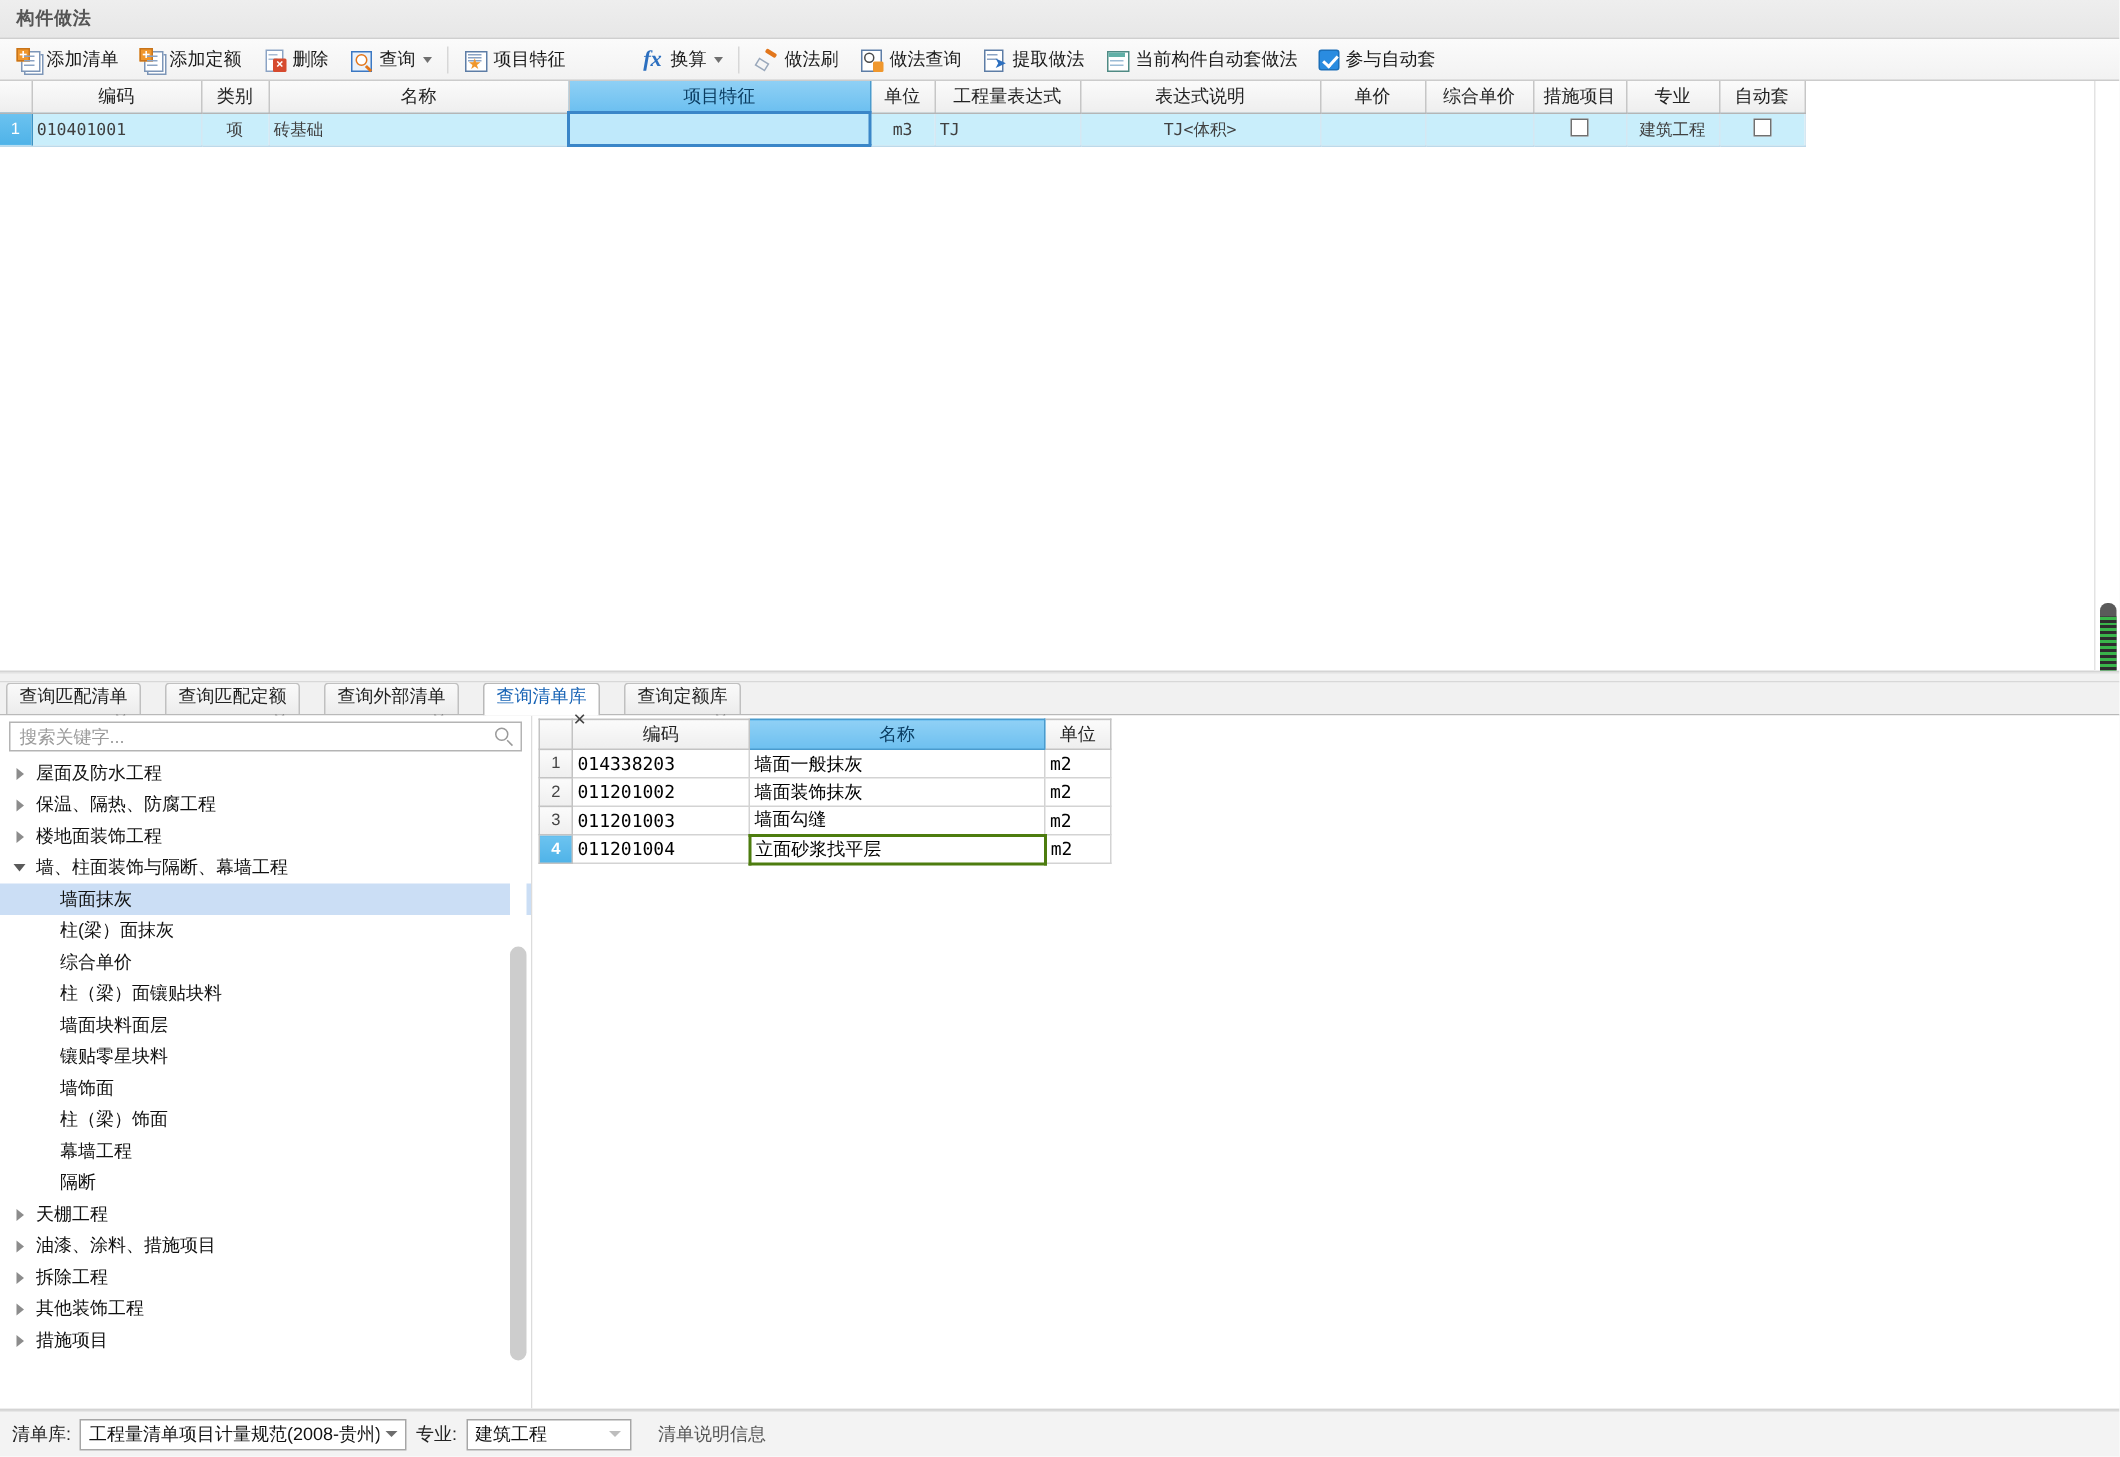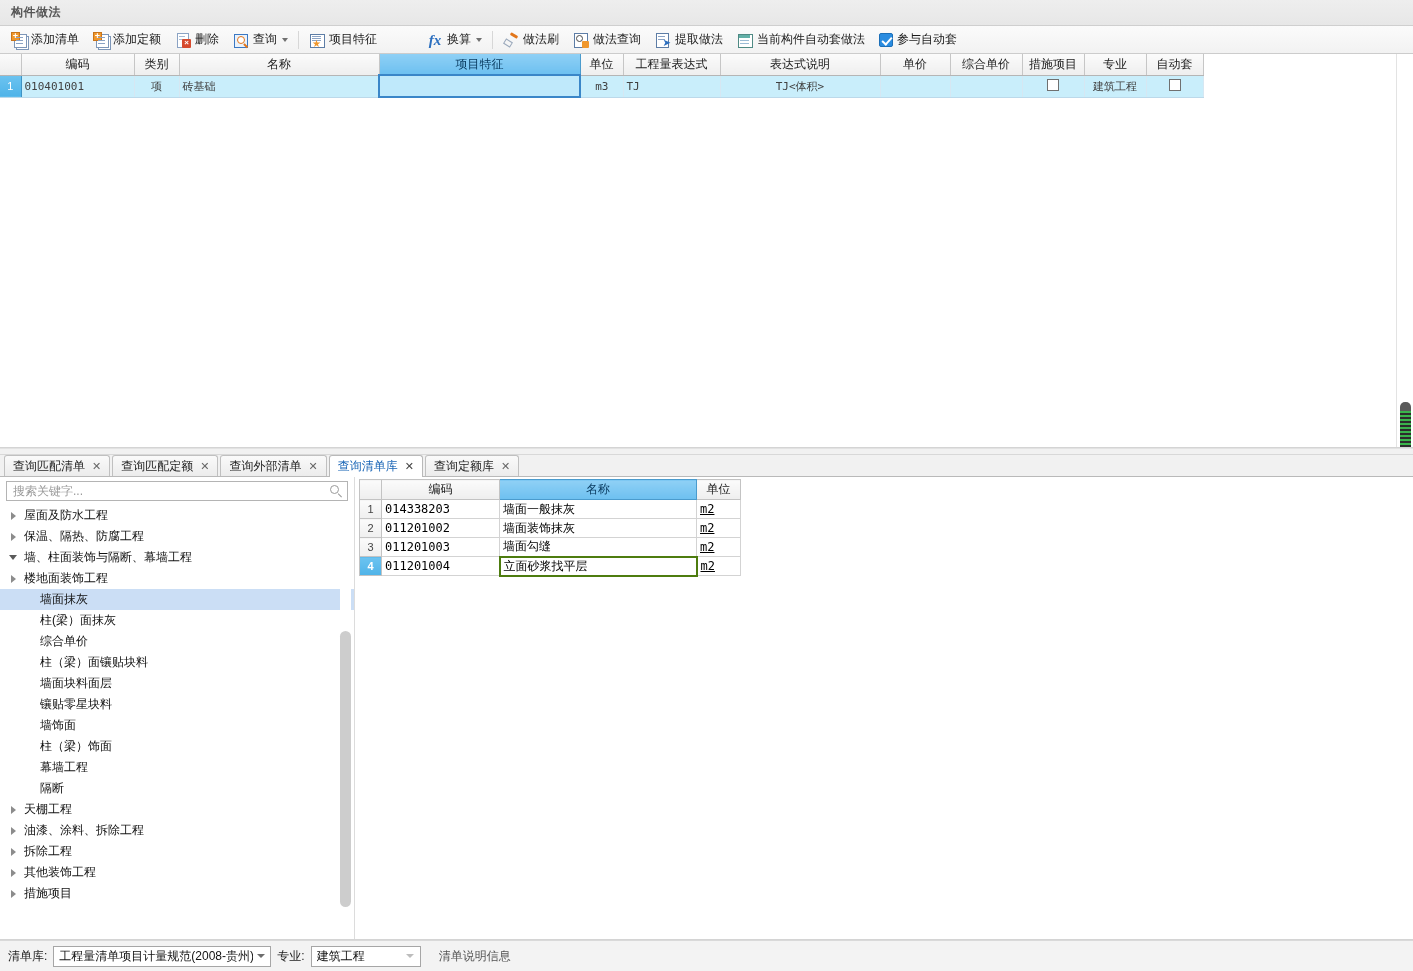--- a/index.html
+++ b/index.html
@@ -148,24 +148,24 @@
   .vscroll-right .thumb .stripes{position:absolute;left:0;right:0;top:9px;bottom:3px;
      background:repeating-linear-gradient(to bottom,#39b54a 0 2px,#2d2d2d 2px 4px);border-radius:0 0 5px 5px;}
 
   
   .splitter{height:7px;min-height:7px;background:#f1f1f1;border-top:1px solid #e2e2e2;
      border-bottom:1px solid #d8d8d8;}
 
   
   .tabstrip{height:22px;min-height:22px;background:#f1f1f1;display:flex;align-items:flex-end;
      padding-left:4px;border-bottom:1px solid #b9b9b9;}
-  .tab{height:21px;display:flex;align-items:center;padding:0 8px;margin-right:2px;
+  .tab{height:21px;display:flex;align-items:flex-end;padding:0 8px;margin-right:16px;
      background:linear-gradient(to bottom,#fafafa,#ececec);
      border:1px solid #c0c0c0;border-bottom:none;border-radius:3px 3px 0 0;
-     font-size:12px;color:#222;cursor:default;}
+     font-size:12px;color:#222;cursor:default;flex-direction:column;}
   .tab.active{background:#ffffff;color:#1763b5;border-color:#b9b9b9;height:22px;
      position:relative;z-index:2;margin-bottom:-1px;}
   .tab .x{margin-left:7px;color:#666;font-size:11px;font-family:"DejaVu Sans",sans-serif;}
   .tab.active .x{color:#444;}
 
   
   .lower{flex:1 1 auto;display:flex;background:#fff;overflow:hidden;border-bottom:1px solid #d4d4d4;}
   .treepane{width:355px;min-width:355px;background:#fff;position:relative;
      border-right:1px solid #dcdcdc;display:flex;flex-direction:column;}
   .searchbox-wrap{padding:4px 6px 3px 6px;}
@@ -204,21 +204,21 @@
   table.lgrid th.sel-col{background:linear-gradient(to bottom,#8fd0f5,#6dc0f0);color:#0b3d62;
      border-color:#4a9bcd;}
   table.lgrid th.corner{width:22px;}
   table.lgrid td{height:19px;border:1px solid #d3d3d3;font-size:12px;padding:0 3px;background:#fff;}
   table.lgrid td.rowhdr{background:linear-gradient(to bottom,#fbfbfb,#efefef);text-align:center;
      color:#444;font-size:11px;border-color:#c3c3c3;}
   table.lgrid tr.selected td.rowhdr{background:linear-gradient(to bottom,#6cc3f0,#4fb3e8);color:#fff;
      font-weight:bold;}
   table.lgrid tr.selected td.namecell{border:2px solid #4d7c0f;}
   td.codecell{font-family:"DejaVu Sans Mono","Liberation Mono",monospace;font-size:11px;}
-  td.unitcell{font-family:"DejaVu Sans Mono","Liberation Mono",monospace;font-size:11px;text-decoration:underline;}
+  td.unitcell{font-family:"DejaVu Sans Mono","Liberation Mono",monospace;font-size:11px;}
 
   
   .statusbar{height:31px;min-height:31px;background:#f3f3f3;border-top:1px solid #d9d9d9;
      display:flex;align-items:center;padding-left:8px;gap:6px;}
   .statusbar .lab{font-size:12px;color:#222;}
   .combo{height:21px;border:1px solid #a6a6a6;background:#fff;display:flex;align-items:center;
      padding:0 2px 0 5px;font-size:12px;color:#111;}
   .combo .cval{flex:1;white-space:nowrap;overflow:hidden;}
   .combo .cbtn{width:15px;height:19px;display:flex;align-items:center;justify-content:center;}
   .combo .cbtn i{display:block;width:0;height:0;border-left:4px solid transparent;
@@ -428,27 +428,27 @@
       <div class="tree">
         <div class="tnode lvl1">
             <span class="tw closed"></span>
             <span class="tlabel">屋面及防水工程</span>
           </div>
         <div class="tnode lvl1">
             <span class="tw closed"></span>
             <span class="tlabel">保温、隔热、防腐工程</span>
           </div>
         <div class="tnode lvl1">
+            <span class="tw closed"></span>
+            <span class="tlabel">楼地面装饰工程</span>
+          </div>
+        <div class="tnode lvl1">
             <span class="tw open"></span>
             <span class="tlabel">墙、柱面装饰与隔断、幕墙工程</span>
           </div>
-        <div class="tnode lvl1">
-            <span class="tw closed"></span>
-            <span class="tlabel">楼地面装饰工程</span>
-          </div>
         <div class="tnode lvl2 selected">
             <span class="tlabel">墙面抹灰</span>
           </div>
         <div class="tnode lvl2">
             <span class="tlabel">柱(梁）面抹灰</span>
           </div>
         <div class="tnode lvl2">
             <span class="tlabel">综合单价</span>
           </div>
         <div class="tnode lvl2">
@@ -471,21 +471,21 @@
           </div>
         <div class="tnode lvl2">
             <span class="tlabel">隔断</span>
           </div>
         <div class="tnode lvl1">
             <span class="tw closed"></span>
             <span class="tlabel">天棚工程</span>
           </div>
         <div class="tnode lvl1">
             <span class="tw closed"></span>
-            <span class="tlabel">油漆、涂料、拆除工程</span>
+            <span class="tlabel">油漆、涂料、措施项目</span>
           </div>
         <div class="tnode lvl1">
             <span class="tw closed"></span>
             <span class="tlabel">拆除工程</span>
           </div>
         <div class="tnode lvl1">
             <span class="tw closed"></span>
             <span class="tlabel">其他装饰工程</span>
           </div>
         <div class="tnode lvl1">

